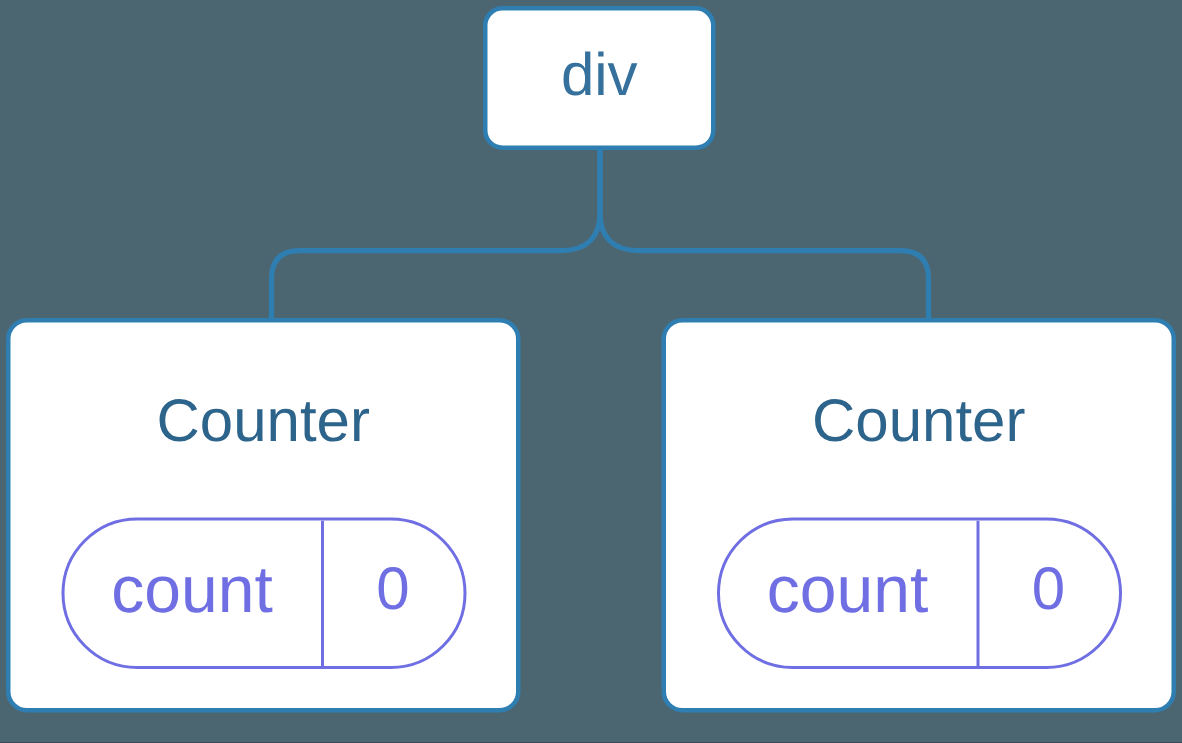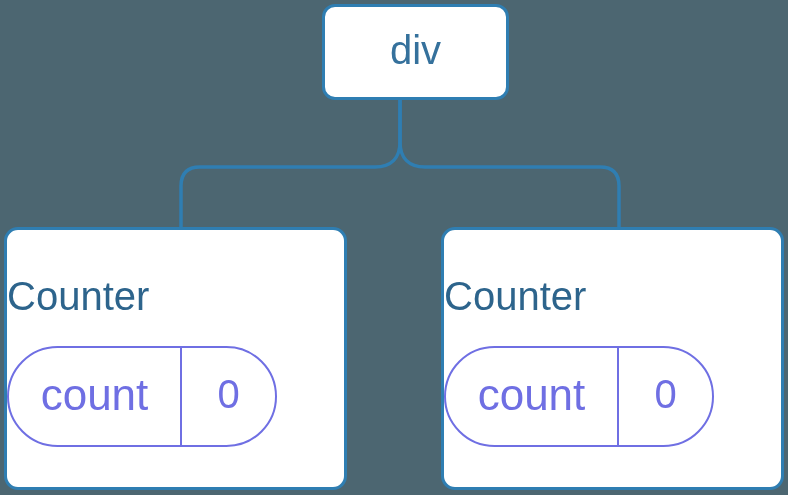--- a/index.html
+++ b/index.html
@@ -23,49 +23,50 @@
   }
   .connectors path {
     fill: none;
     stroke: #2F7EB2;
     stroke-width: 3.5;
   }
   .root-node {
     position: absolute;
     left: 322px;
     top: 4px;
-    width: 187px;
+    width: 155px;
     height: 96px;
     box-sizing: border-box;
     background: #ffffff;
     border: 3px solid #2F7EB2;
     border-radius: 13px;
     display: flex;
     align-items: center;
     justify-content: center;
   }
   .root-label {
     font-size: 40px;
     font-weight: 500;
     color: #35719C;
     line-height: 1;
     padding-bottom: 4px;
   }
   .card {
     position: absolute;
-    top: 227px;
+    top: 212px;
     width: 343px;
     height: 263px;
     box-sizing: border-box;
     background: #ffffff;
     border: 3px solid #2F7EB2;
     border-radius: 14px;
     display: flex;
     flex-direction: column;
-    align-items: flex-start;
+    align-items: center;
+    gap: 14px;
   }
   .card-left  { left: 4px; }
   .card-right { left: 441px; }
   .card-title {
     margin-top: 42px;
     font-size: 40px;
     line-height: 48px;
     font-weight: 500;
     color: #2D648C;
   }

